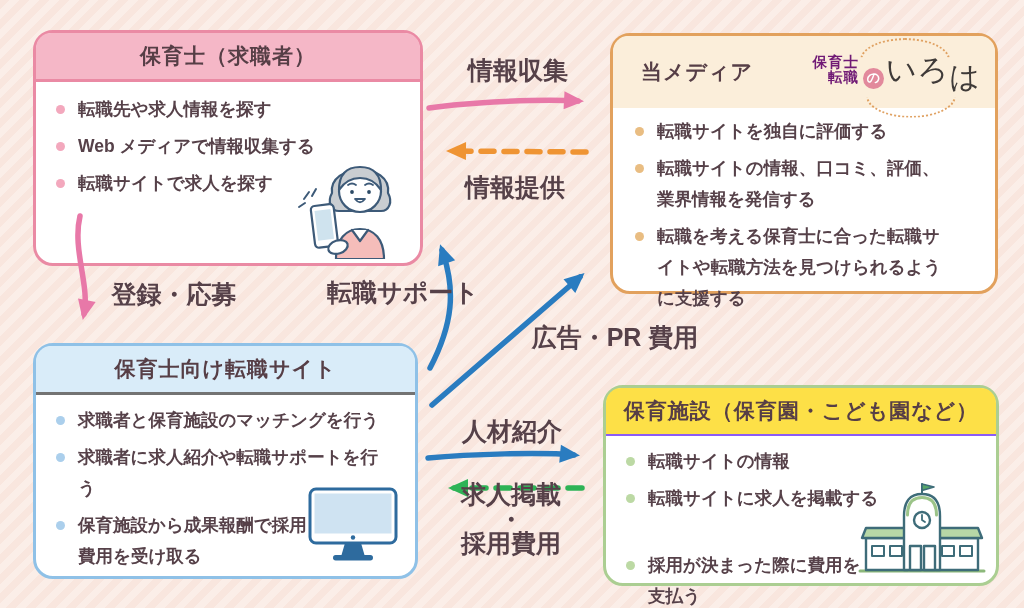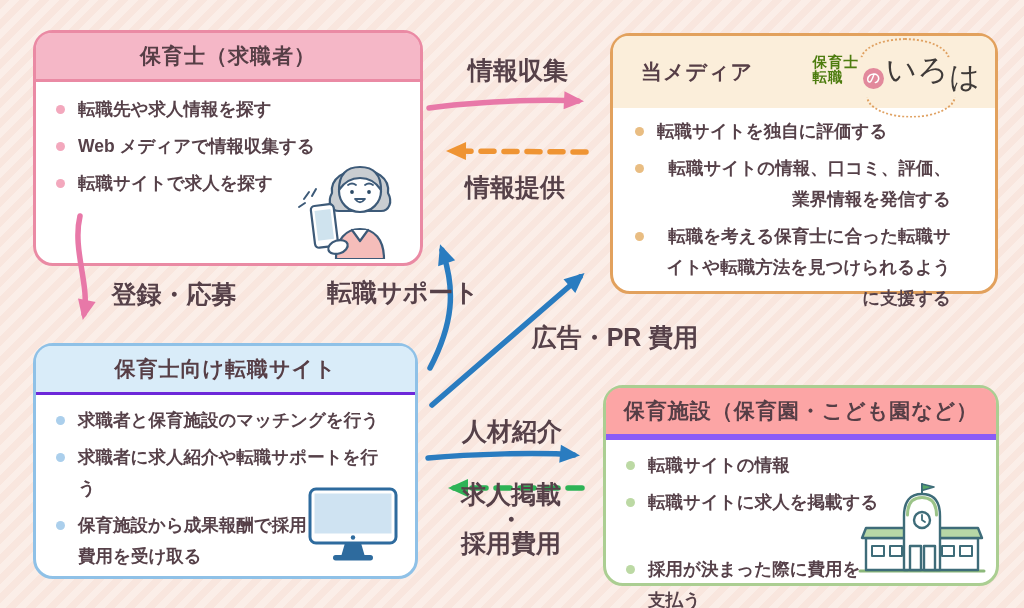--- a/index.html
+++ b/index.html
@@ -8,45 +8,45 @@
     background:repeating-linear-gradient(135deg,#f9e6de 0px,#f9e6de 7px,#fbeee8 7px,#fbeee8 14px);}
   .box{position:absolute;background:#fff;border-radius:20px;z-index:1;box-sizing:border-box;}
   .box-header{display:flex;align-items:center;justify-content:center;border-radius:15px 15px 0 0;}
   .box-header h2{margin:0;font-size:21px;font-weight:700;color:#563e46;letter-spacing:1px;white-space:nowrap;}
 
   .box-jobseeker{left:33px;top:30px;width:390px;height:236px;border:3.5px solid #ea8aa4;}
   .box-jobseeker .box-header{height:46px;background:#f5b7c7;border-bottom:3px solid #ea8aa4;}
   .box-media{left:610px;top:33px;width:388px;height:261px;border:3.5px solid #e2a15d;}
   .box-media .box-header{height:72px;background:#fbeeda;justify-content:space-between;padding:0 14px 0 28px;}
   .box-jobsite{left:33px;top:343px;width:385px;height:236px;border:3.5px solid #8fc1e7;}
-  .box-jobsite .box-header{height:46px;background:#d9ecf9;border-bottom:3px solid #6d28d9;}
+  .box-jobsite .box-header{height:46px;background:#d9ecf9;border-bottom:3px solid #737373;}
   .box-facility{left:603px;top:385px;width:396px;height:201px;border:3.5px solid #abce92;}
-  .box-facility .box-header{height:46px;background:#fca5a5;border-bottom:6px solid #8b5cf6;}
+  .box-facility .box-header{height:46px;background:#fde047;border-bottom:2px solid #8b5cf6;}
 
   ul.bullets{list-style:none;margin:10px 0 0;padding:0 10px 0 16px;}
   ul.bullets li{position:relative;padding-left:26px;font-size:17.5px;line-height:31px;
     font-weight:600;color:#564149;}
   ul.bullets li + li{margin-top:6px;}
   ul.bullets li::before{content:"";position:absolute;left:4px;top:11px;width:9px;height:9px;border-radius:50%;}
   .box-jobseeker li::before{background:#f3a8bd}
   .box-media li::before{background:#e9bd82}
   .box-jobsite li::before{background:#abcfec}
   .box-facility li::before{background:#bcd9a4}
   .box-jobseeker .bullets{margin-top:12px;}
   .box-jobseeker li + li{margin-top:8px;}
   .box-media .bullets{margin-top:8px;padding:0 44px 0 18px;}
   .box-media li{line-height:30px;}
-  .box-media li + li{margin-top:0;text-align:right;}
+  .box-media li + li{margin-top:0;}
   .box-jobsite li:nth-child(2){max-width:302px;}
   .box-jobsite li:nth-child(3){max-width:236px;}
   .box-facility li:nth-child(3){max-width:220px;margin-top:36px;}
 
   
   .logo{position:relative;display:flex;align-items:center;margin-top:-4px;}
-  .logo-stack{display:flex;flex-direction:column;align-items:flex-start;color:#4d7c0f;
+  .logo-stack{display:flex;flex-direction:column;align-items:flex-end;color:#701a75;
     font-weight:700;font-size:14.5px;line-height:15px;letter-spacing:1px;}
   .logo-no{width:21px;height:21px;border-radius:50%;background:#e2899c;color:#fff;font-size:13px;
     font-weight:700;display:flex;align-items:center;justify-content:center;margin:16px 2px 0 4px;}
   .logo-iroha{font-size:30px;color:#3f3a38;font-weight:500;letter-spacing:1px;white-space:nowrap;}
   .iroha-b{display:inline-block;transform:translateY(7px);}
   .arc{position:absolute;border:2px dotted #e0a263;border-radius:50%;pointer-events:none;}
   .arc-top{left:48px;top:-12px;width:86px;height:40px;clip-path:inset(0 0 55% 0);}
   .arc-bottom{left:54px;top:24px;width:86px;height:40px;clip-path:inset(55% 0 0 0);}
 
   .arrows{position:absolute;left:0;top:0;z-index:4;pointer-events:none;}

